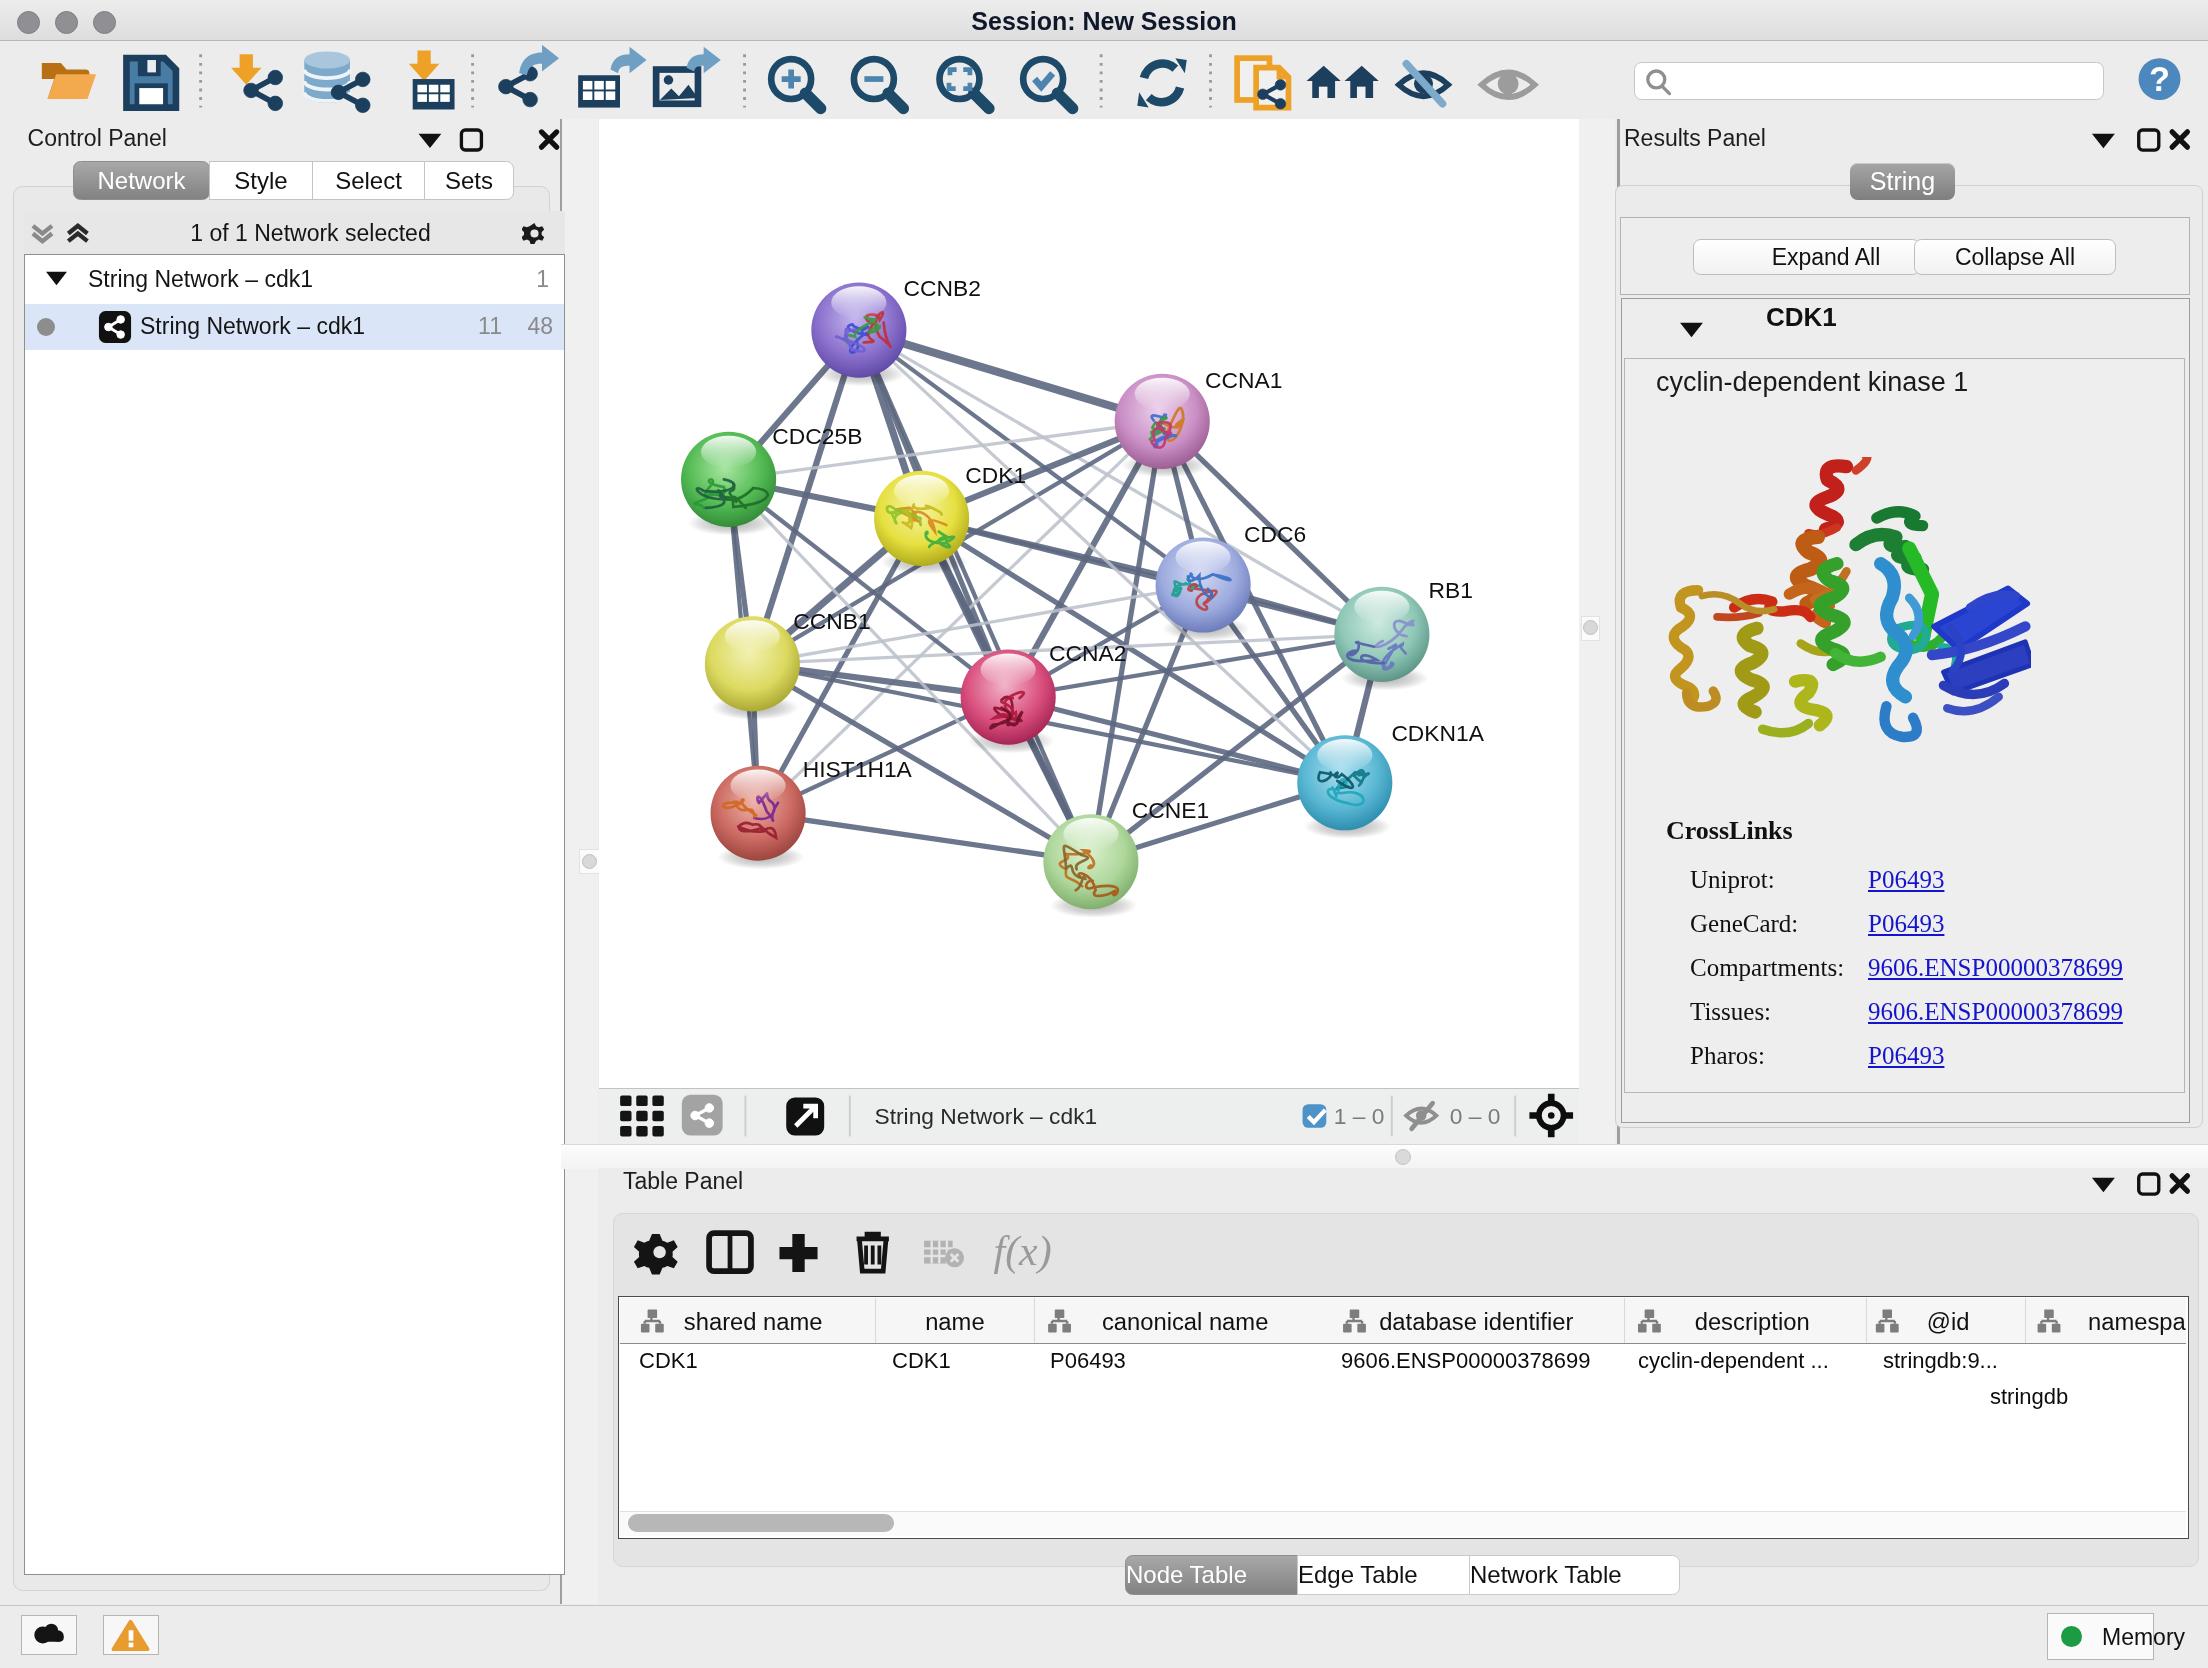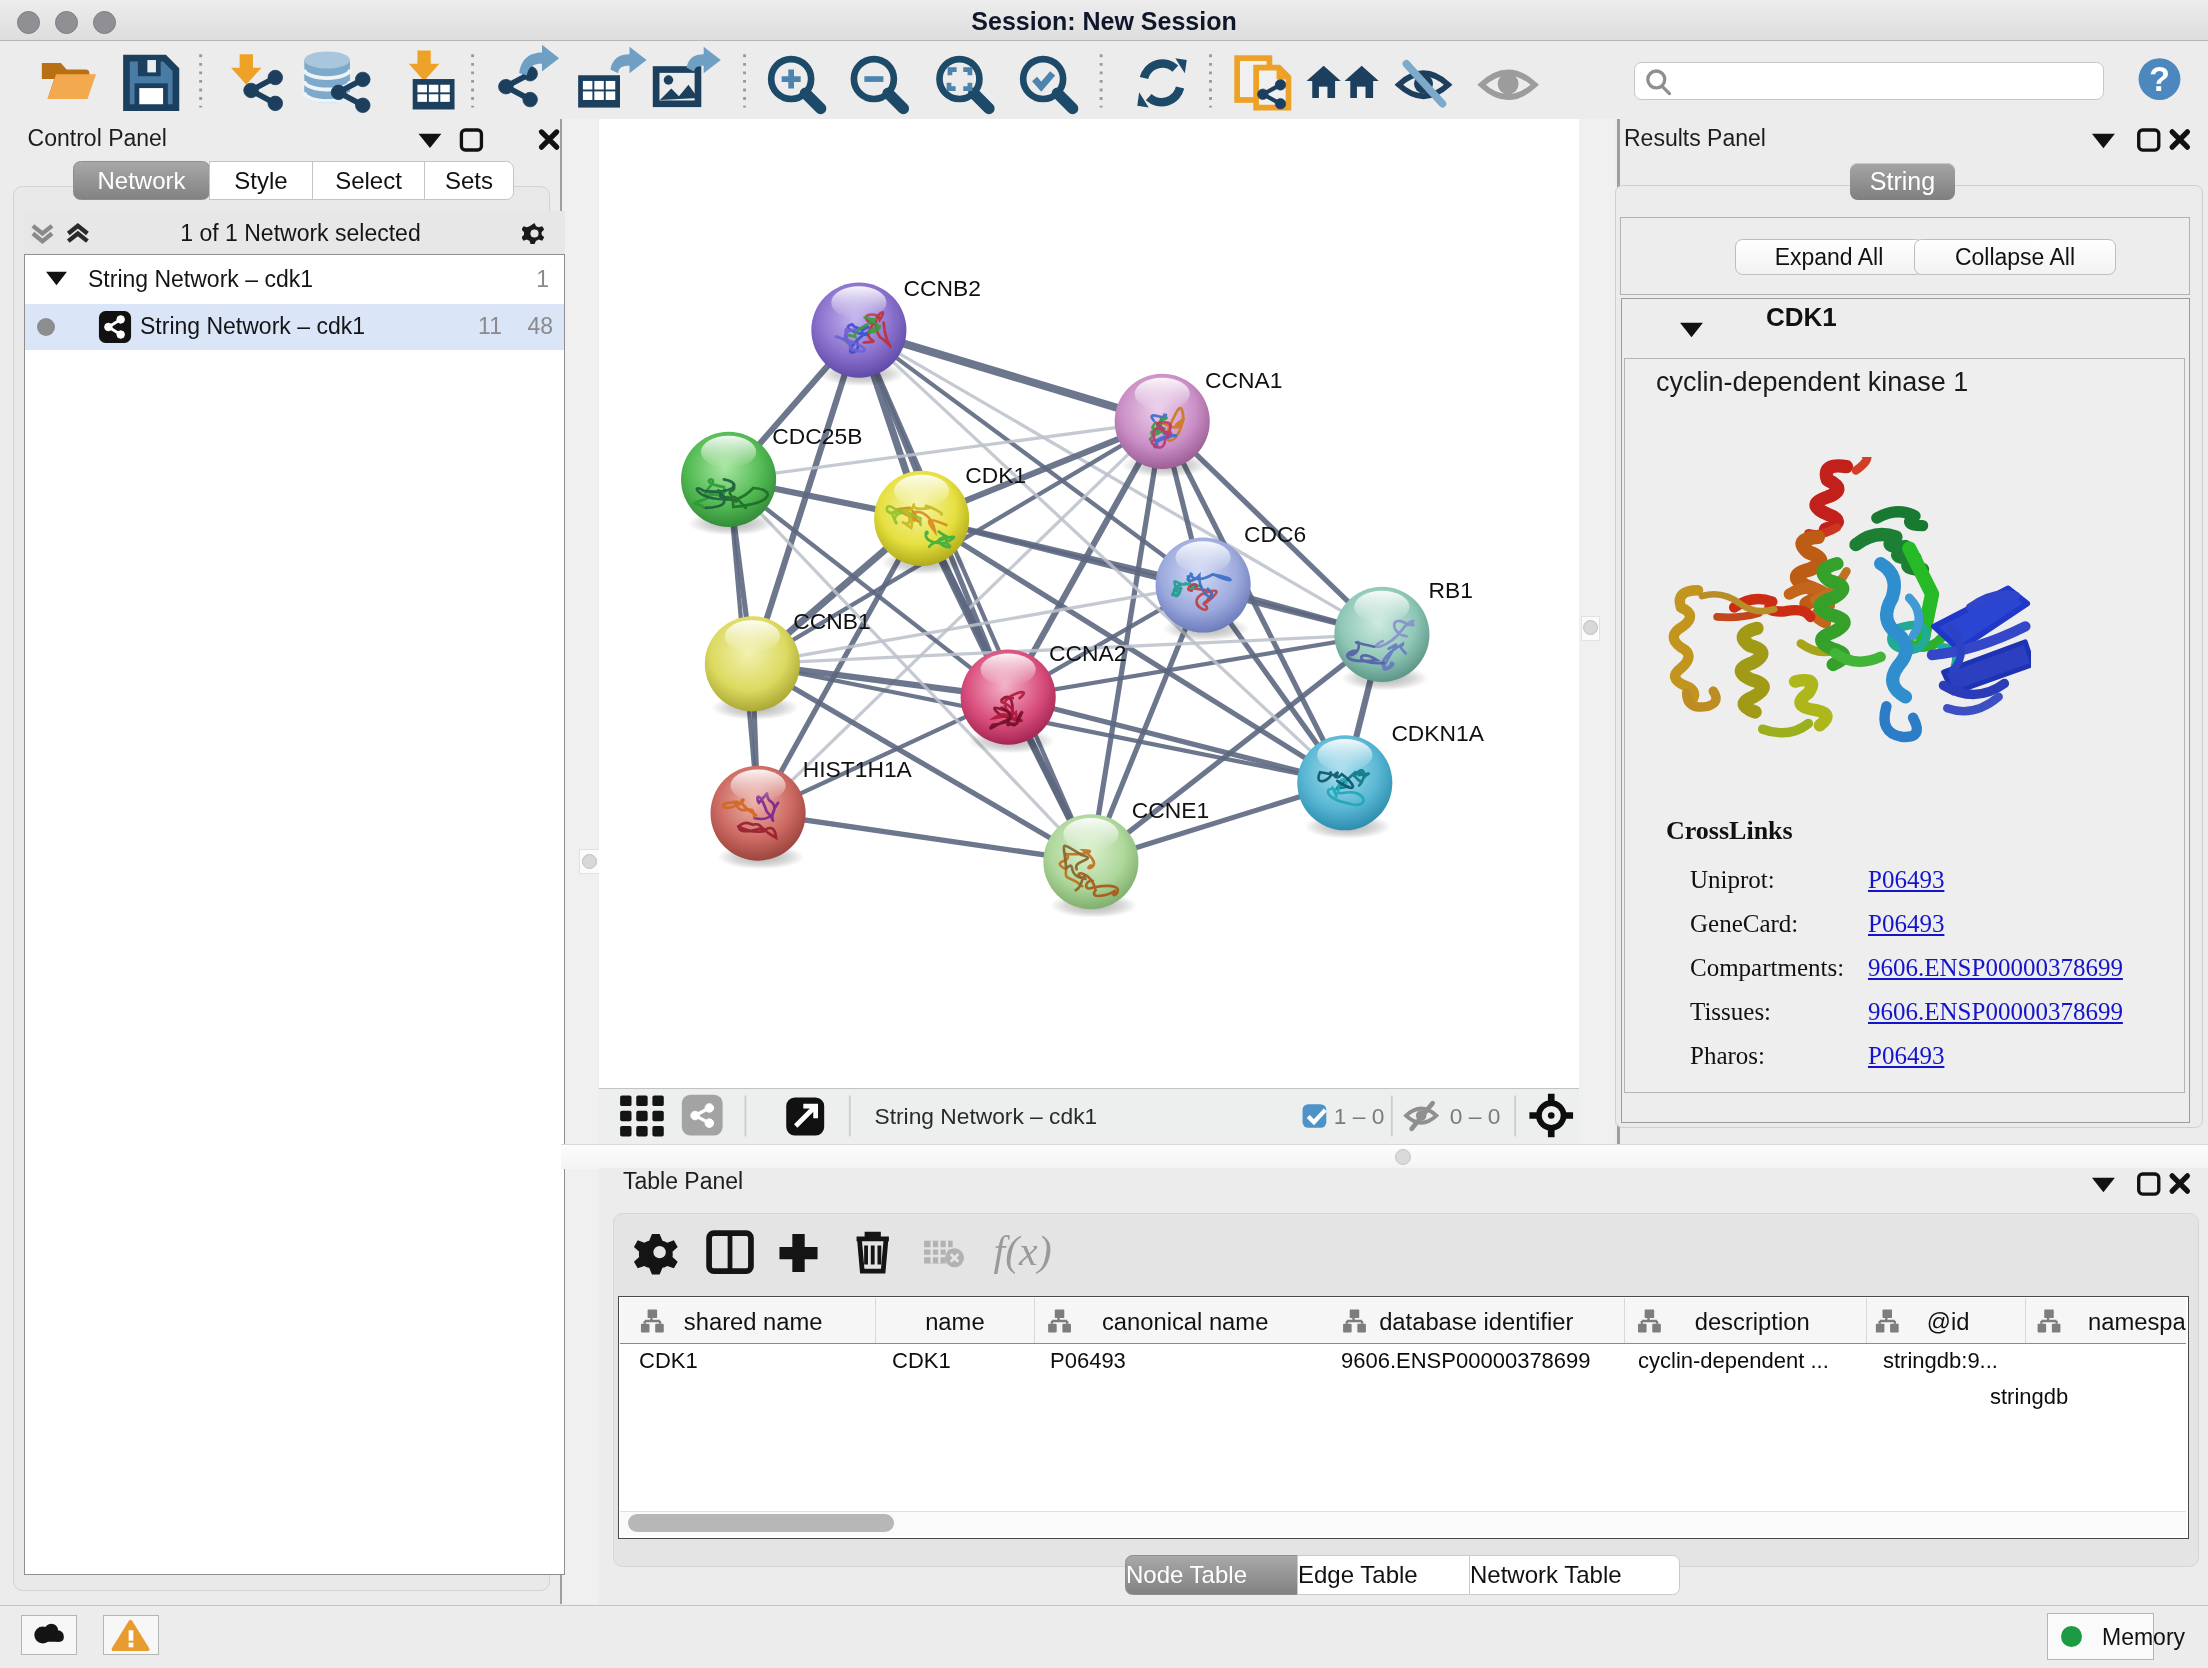--- a/index.html
+++ b/index.html
@@ -242,21 +242,21 @@
 <svg class="abs" style="left:30px;top:220px" width="67" height="27" xmlns="http://www.w3.org/2000/svg" viewBox="0 0 70 28">
  <g stroke="#8a8a8a" stroke-width="4.5" fill="none">
   <path d="M3 6 l10 8 l10 -8"></path>
       <path d="M3 14 l10 8 l10 -8"></path>
  </g>
  <g stroke="#2a2a2a" stroke-width="4.5" fill="none">
   <path d="M40 14 l10 -8 l10 8"></path>
       <path d="M40 22 l10 -8 l10 8"></path>
  </g>
 </svg>
-<div class="abs treetxt" style="left:30px;top:220px;width:541px;text-align:center;">1 of 1 Network selected</div>
+<div class="abs treetxt" style="left:40px;top:220px;width:541px;text-align:center;">1 of 1 Network selected</div>
 <svg class="abs" style="left:522px;top:221px" width="25" height="25" viewBox="0 0 32 32" xmlns="http://www.w3.org/2000/svg">
  <path fill="#1a1a1a" d="M16 1 l2.5 5 a10.5 10.5 0 0 1 4 1.7 l5.3 -1.8 l3 5.2 l-4 3.9 a10.5 10.5 0 0 1 0 4 l4 3.9 l-3 5.2 l-5.3 -1.8 a10.5 10.5 0 0 1 -4 1.7 l-2.5 5 l-6 0 l-1.5 -5 a10.5 10.5 0 0 1 -4 -1.7 l-5.3 1.8 l-3 -5.2 l4 -3.9 a10.5 10.5 0 0 1 0 -4 l-4 -3.9 l3 -5.2 l5.3 1.8 a10.5 10.5 0 0 1 4 -1.7 z" transform="scale(0.84) translate(3,2)"></path>
  <circle cx="16" cy="16" r="5.2" fill="#e7e7e7"></circle>
 </svg>
 
 <div class="abs treebox">
  <div class="abs trow1">
   <svg class="abs" style="left:19px;top:14.3px" width="25" height="19" xmlns="http://www.w3.org/2000/svg" viewBox="0 0 26 20">
         <path d="M2 3 h22 l-11 14 z" fill="#111"></path>
       </svg>
@@ -603,21 +603,21 @@
 <div class="abs rp"></div>
 <div class="abs panelTitle" style="left:1624px;top:125px;">Results Panel</div>
 <svg class="abs" style="left:2091px;top:128px" width="105" height="25" xmlns="http://www.w3.org/2000/svg" viewBox="0 0 110 26">
  <path d="M1 6 h24 l-12 15 z" fill="#111"></path>
  <rect x="50" y="2" width="21" height="21" rx="4" fill="none" stroke="#111" stroke-width="3.5"></rect>
  <path d="M85 4 l16 16 M101 4 l-16 16" stroke="#111" stroke-width="5.5" stroke-linecap="round"></path>
 </svg>
 <div class="abs rp-body"></div>
 <div class="abs stringtab">String</div>
 <div class="abs rp-box1"></div>
-<div class="abs btn" style="left:1735px;top:239px;width:186px;height:34px;line-height:34px;">Expand All</div>
+<div class="abs btn" style="left:1693px;top:239px;width:186px;height:34px;line-height:34px;padding-left:39px;">Expand All</div>
 <div class="abs btn" style="left:1914px;top:239px;width:200px;height:34px;line-height:34px;">Collapse All</div>
 <div class="abs rp-box2"></div>
 <svg class="abs" style="left:1678px;top:320px" width="27" height="21" xmlns="http://www.w3.org/2000/svg" viewBox="0 0 28 22">
     <path d="M2 3 h24 l-12 15 z" fill="#111"></path>
   </svg>
 <div class="abs" style="left:1766px;top:302px;font-size:26px;font-weight:bold;color:#111;">CDK1</div>
 <div class="abs rp-inner"></div>
 <div class="abs" style="left:1656px;top:367px;font-size:27px;color:#1a1a1a;">cyclin-dependent kinase 1</div>
 
 <svg class="abs" style="left:1660px;top:457px" width="371" height="297" viewBox="0 0 390 312" xmlns="http://www.w3.org/2000/svg" fill="none" stroke-linecap="round" stroke-linejoin="round">

